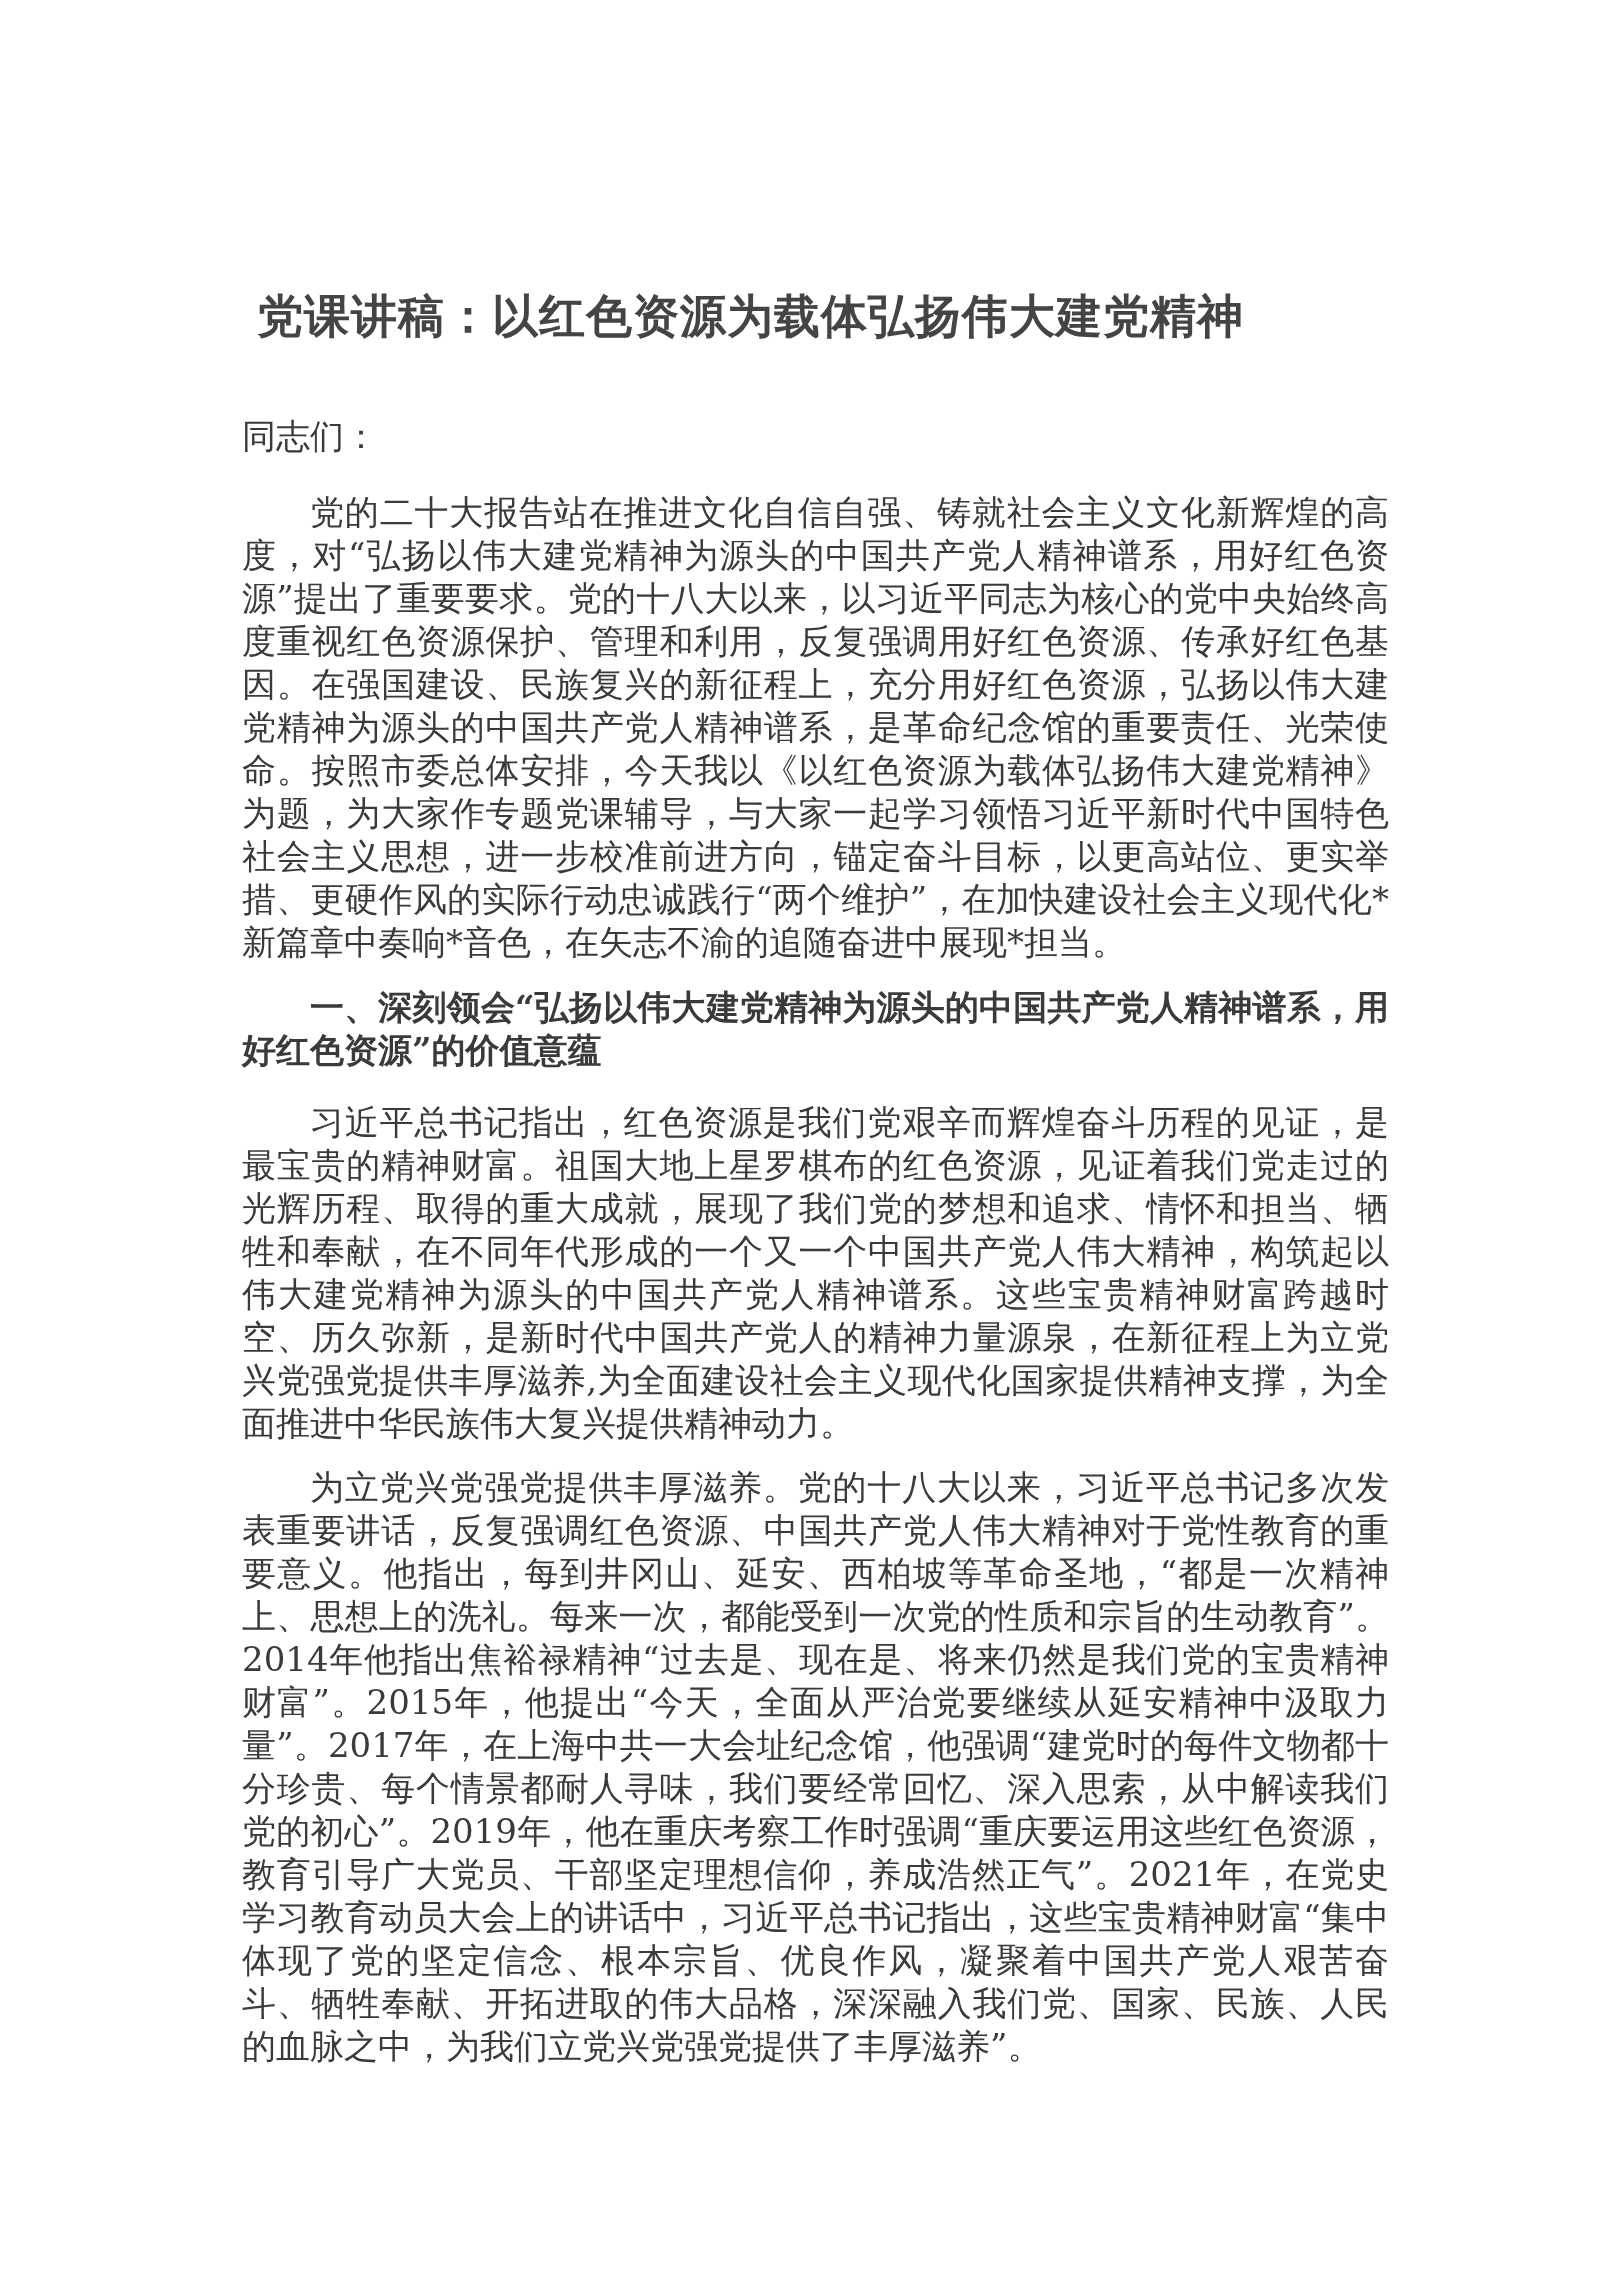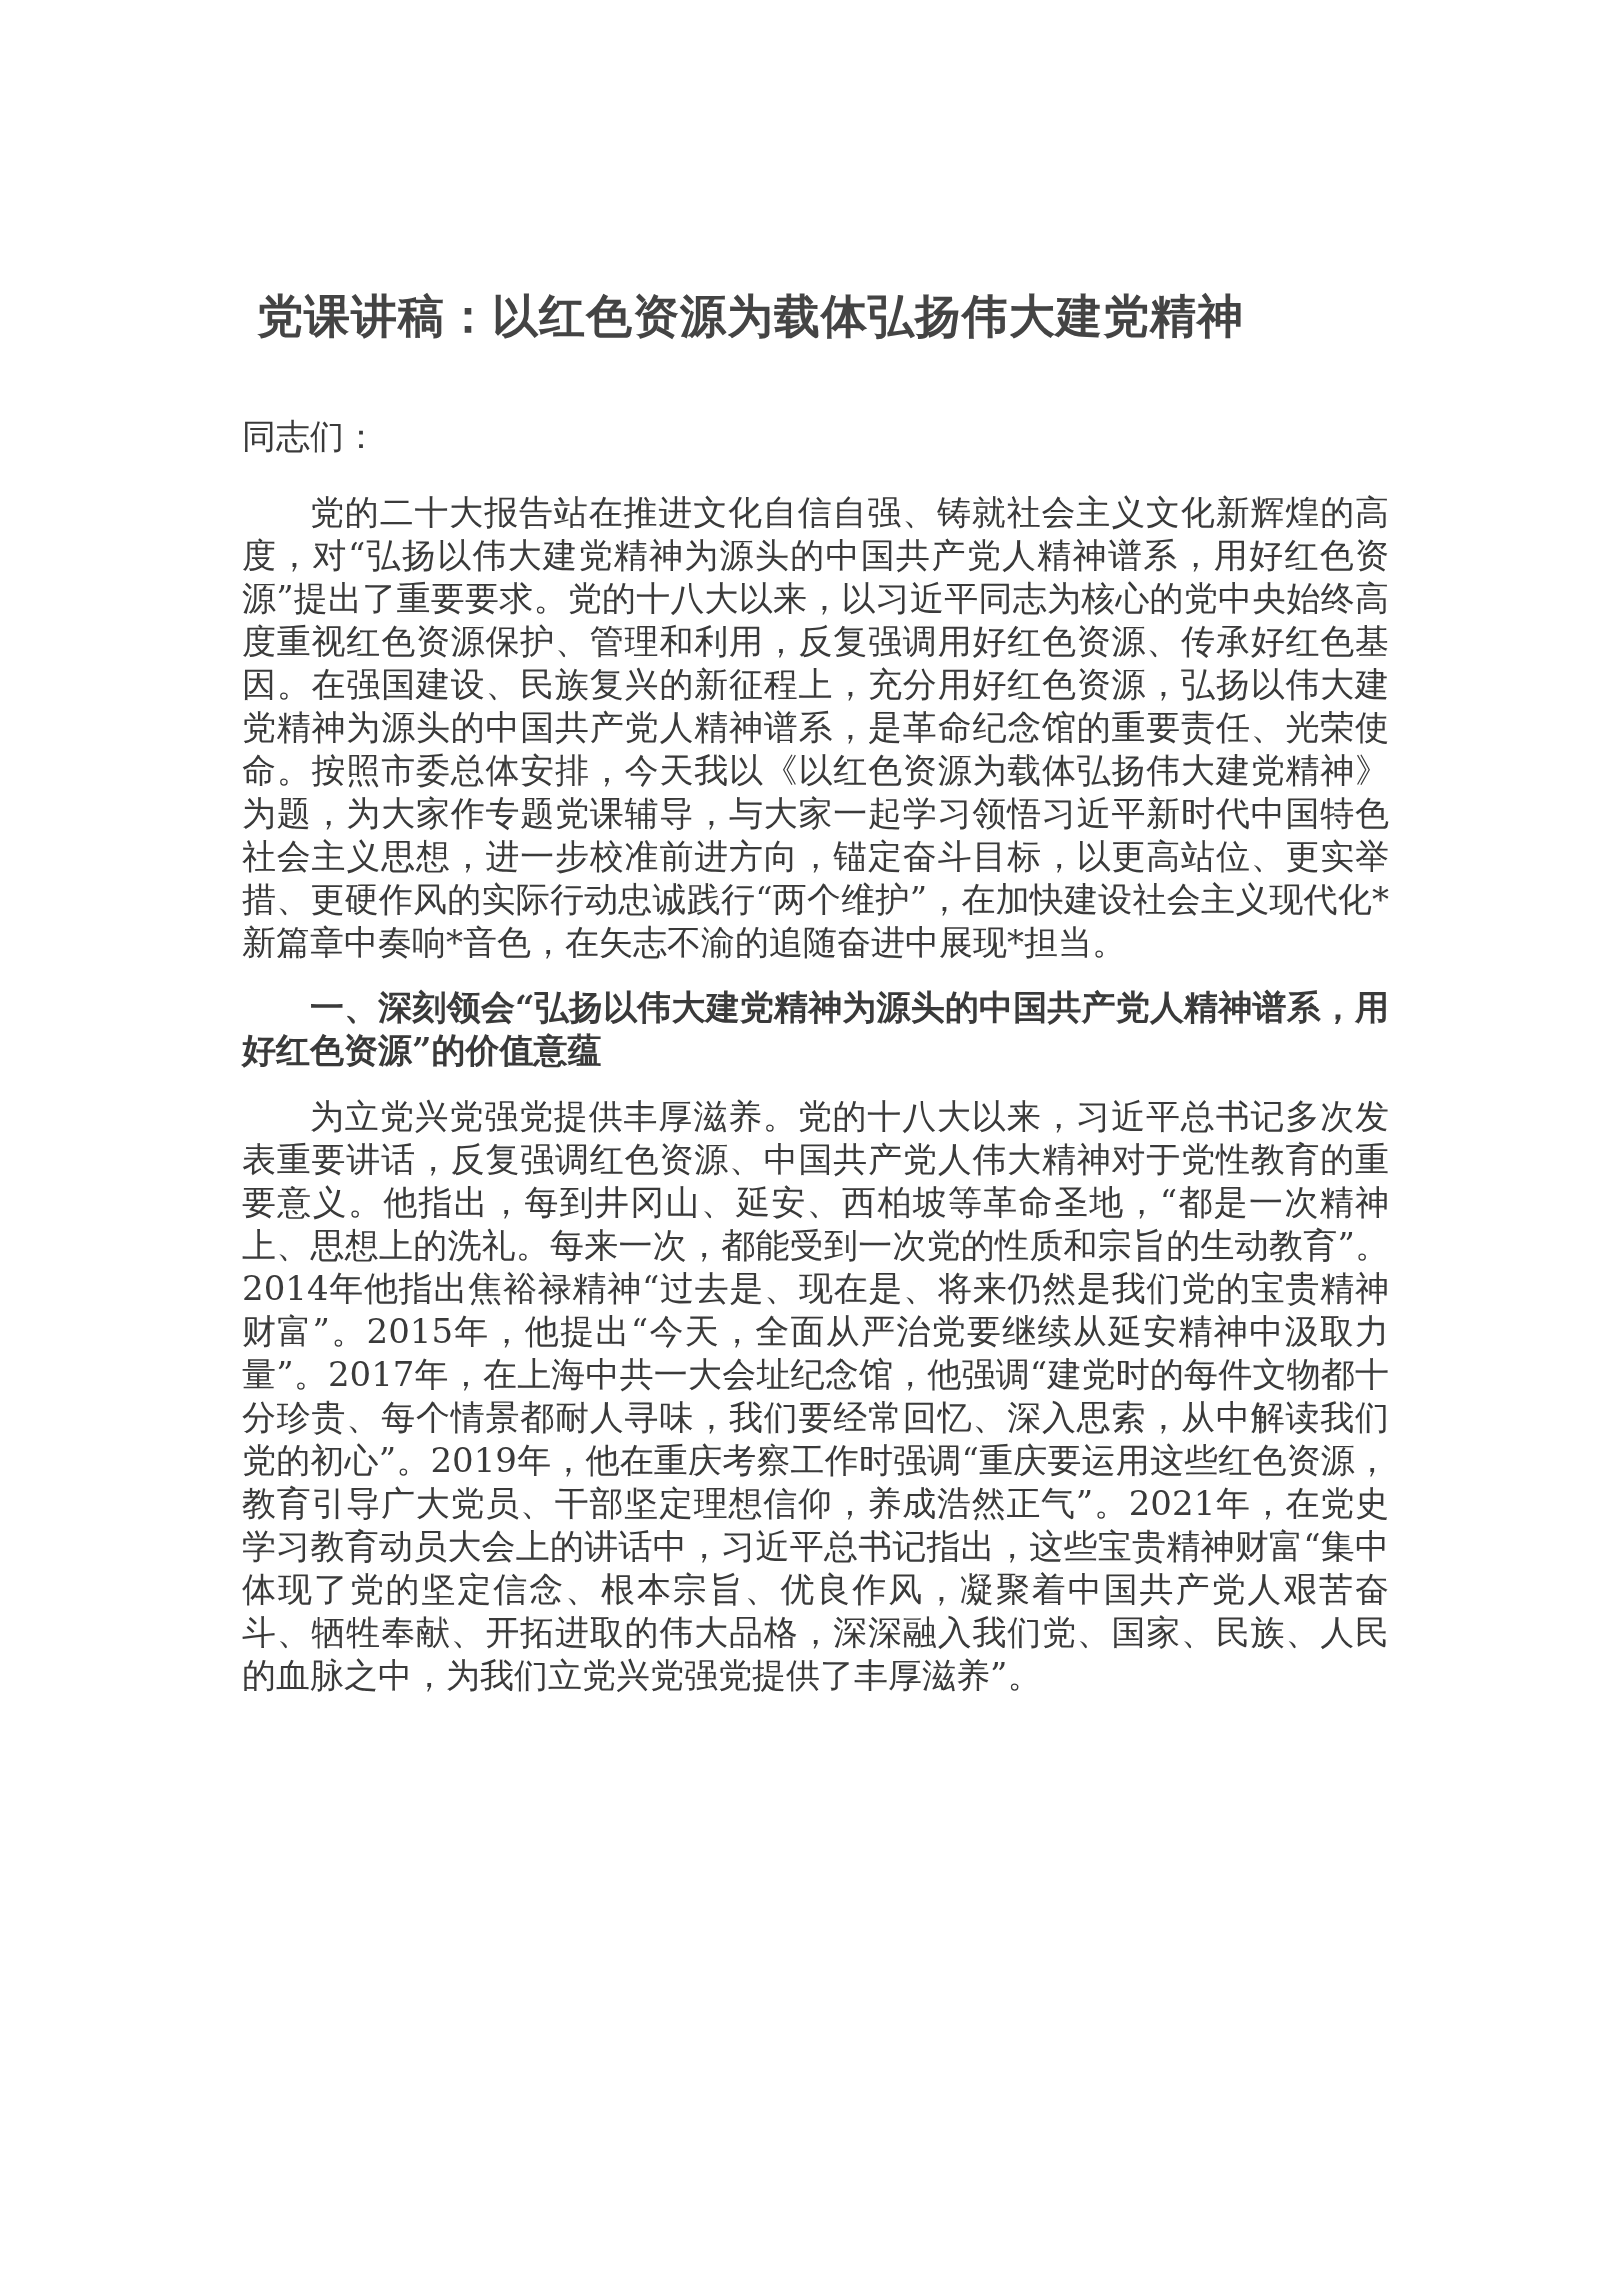--- a/index.html
+++ b/index.html
@@ -51,36 +51,37 @@
   }
   .indent {
     text-indent: 68px;
   }
   .para-gap {
     margin-bottom: 21.6px;
   }
   .heading {
     font-weight: bold;
     color: #3a3a3a;
-    margin-bottom: 23px;
+    margin-bottom: 29px;
   }
   .lead {
     font-weight: normal;
   }
 </style>
 </head>
 <body>
 
 <div class="page">
   <h1 class="title">党课讲稿：以红色资源为载体弘扬伟大建党精神</h1>
 
   <div class="body-text">
     <p class="greeting">同志们：</p>
 
     <p class="indent para-gap">党的二十大报告站在推进文化自信自强、铸就社会主义文化新辉煌的高度，对“弘扬以伟大建党精神为源头的中国共产党人精神谱系，用好红色资源”提出了重要要求。党的十八大以来，以习近平同志为核心的党中央始终高度重视红色资源保护、管理和利用，反复强调用好红色资源、传承好红色基因。在强国建设、民族复兴的新征程上，充分用好红色资源，弘扬以伟大建党精神为源头的中国共产党人精神谱系，是革命纪念馆的重要责任、光荣使命。按照市委总体安排，今天我以《以红色资源为载体弘扬伟大建党精神》为题，为大家作专题党课辅导，与大家一起学习领悟习近平新时代中国特色社会主义思想，进一步校准前进方向，锚定奋斗目标，以更高站位、更实举措、更硬作风的实际行动忠诚践行“两个维护”，在加快建设社会主义现代化*新篇章中奏响*音色，在矢志不渝的追随奋进中展现*担当。</p>
 
     <p class="indent heading">一、深刻领会“弘扬以伟大建党精神为源头的中国共产党人精神谱系，用好红色资源”的价值意蕴</p>
 
+    <p class="indent para-gap">习近平总书记指出，红色资源是我们党艰辛而辉煌奋斗历程的见证，是最宝贵的精神财富。祖国大地上星罗棋布的红色资源，见证着我们党走过的光辉历程、取得的重大成就，展现了我们党的梦想和追求、情怀和担当、牺牲和奉献，在不同年代形成的一个又一个中国共产党人伟大精神，构筑起以伟大建党精神为源头的中国共产党人精神谱系。这些宝贵精神财富跨越时空、历久弥新，是新时代中国共产党人的精神力量源泉，在新征程上为立党兴党强党提供丰厚滋养,为全面建设社会主义现代化国家提供精神支撑，为全面推进中华民族伟大复兴提供精神动力。</p>
 
     <p class="indent"><span class="lead">为立党兴党强党提供丰厚滋养。</span><span>党的十八大以来，习近平总书记多次发表重要讲话，反复强调红色资源、中国共产党人伟大精神对于党性教育的重要意义。他指出，每到井冈山、延安、西柏坡等革命圣地，“都是一次精神上、思想上的洗礼。每来一次，都能受到一次党的性质和宗旨的生动教育”。2014年他指出焦裕禄精神“过去是、现在是、将来仍然是我们党的宝贵精神财富”。2015年，他提出“今天，全面从严治党要继续从延安精神中汲取力量”。2017年，在上海中共一大会址纪念馆，他强调“建党时的每件文物都十分珍贵、每个情景都耐人寻味，我们要经常回忆、深入思索，从中解读我们党的初心”。2019年，他在重庆考察工作时强调“重庆要运用这些红色资源，教育引导广大党员、干部坚定理想信仰，养成浩然正气”。2021年，在党史学习教育动员大会上的讲话中，习近平总书记指出，这些宝贵精神财富“集中体现了党的坚定信念、根本宗旨、优良作风，凝聚着中国共产党人艰苦奋斗、牺牲奉献、开拓进取的伟大品格，深深融入我们党、国家、民族、人民的血脉之中，为我们立党兴党强党提供了丰厚滋养”。</span></p>
   </div>
 </div>
 
 
 </body></html>

